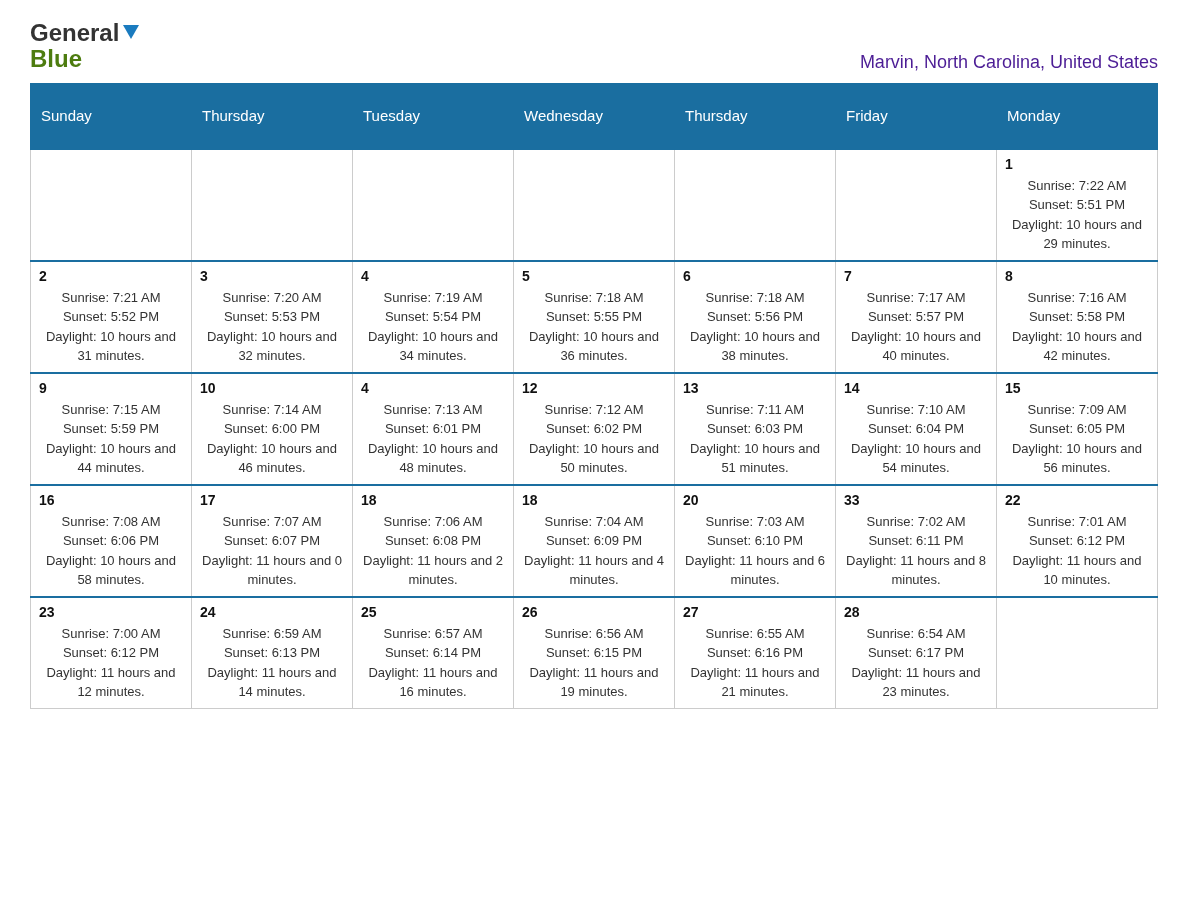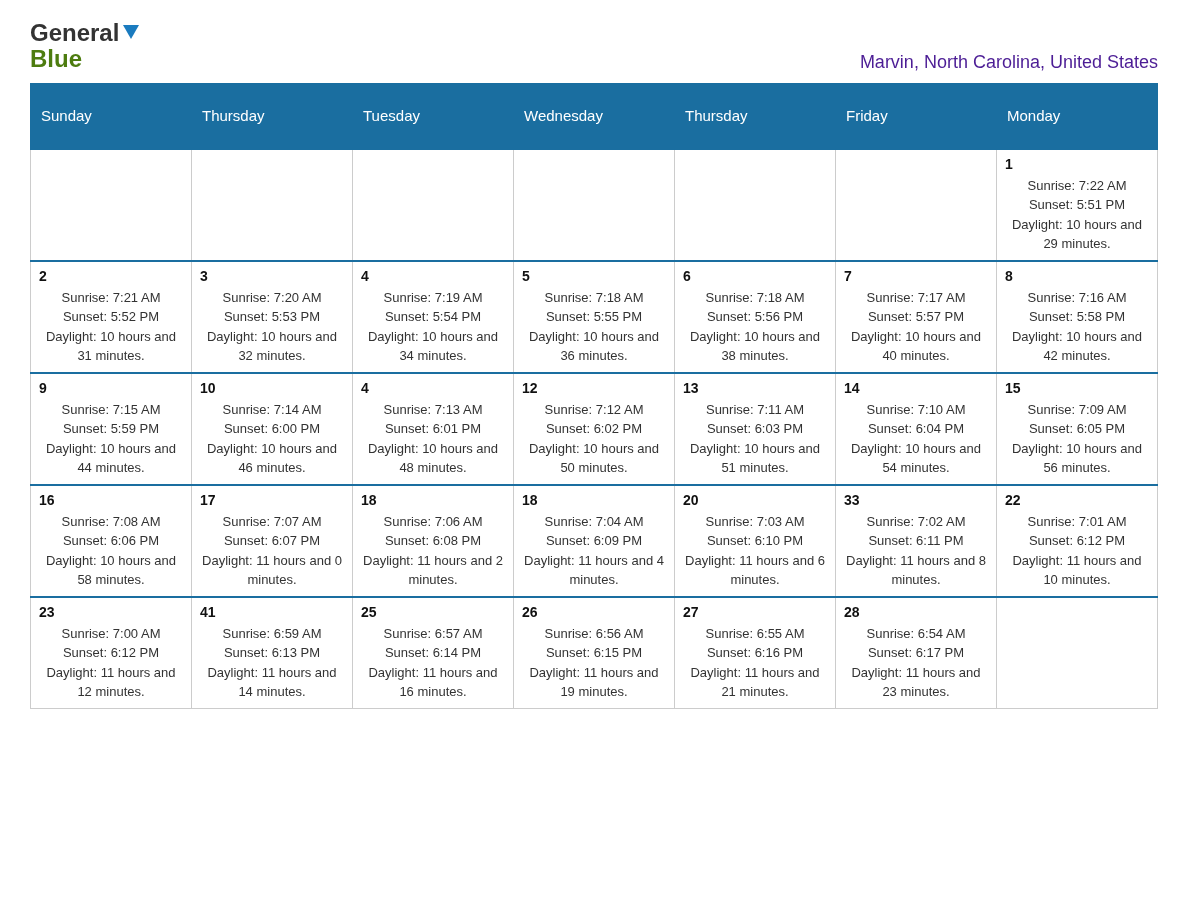--- a/index.html
+++ b/index.html
@@ -281,21 +281,21 @@
       </td>
       </tr>
       <tr>
         <td>
         <div class="day-number">23</div>
         <div class="day-info">
           Sunrise: 7:00 AM<br>Sunset: 6:12 PM<br>Daylight: 11 hours and 12 minutes.
         </div>
       </td>
         <td>
-        <div class="day-number">41</div>
+        <div class="day-number">24</div>
         <div class="day-info">
           Sunrise: 6:59 AM<br>Sunset: 6:13 PM<br>Daylight: 11 hours and 14 minutes.
         </div>
       </td>
         <td>
         <div class="day-number">25</div>
         <div class="day-info">
           Sunrise: 6:57 AM<br>Sunset: 6:14 PM<br>Daylight: 11 hours and 16 minutes.
         </div>
       </td>

